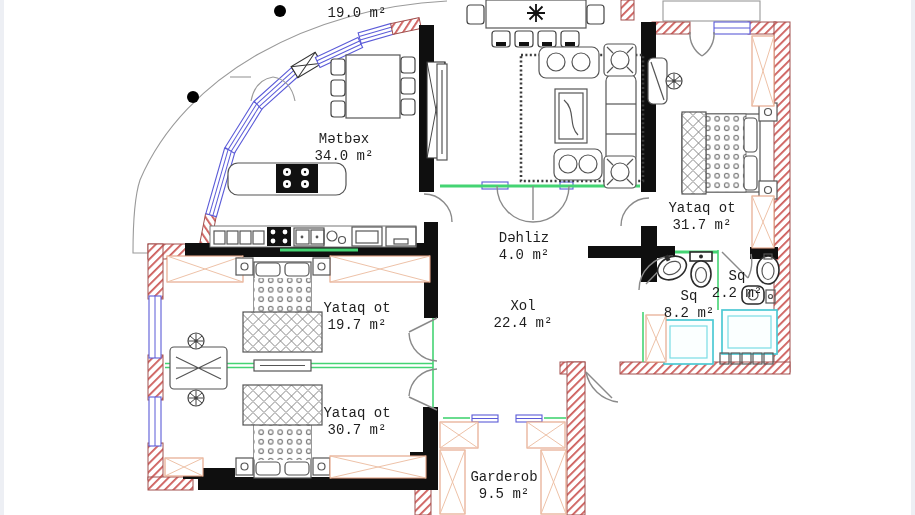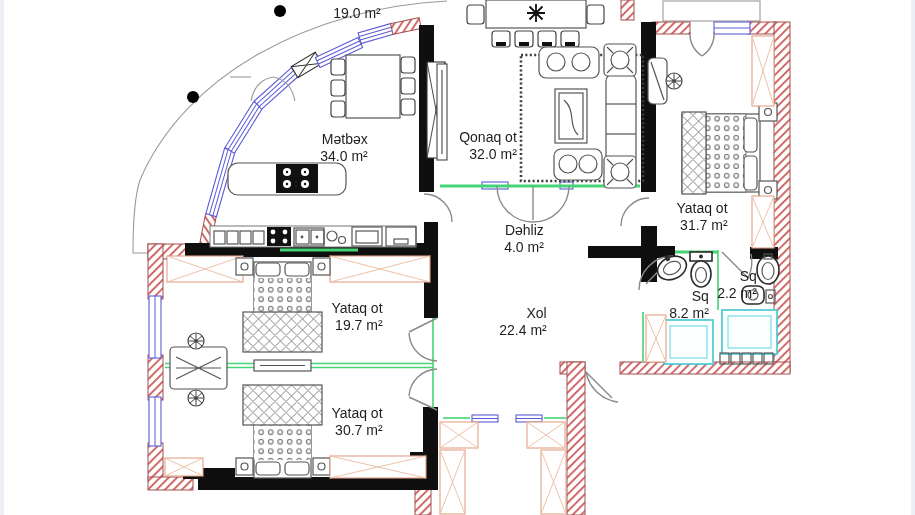--- a/index.html
+++ b/index.html
@@ -18,22 +18,22 @@
   .wn{fill:#fff;stroke:#5b5bd8;stroke-width:1.1}
   .wnl{stroke:#5b5bd8;stroke-width:1}
   .gl{stroke:#44d473;stroke-width:3;fill:none}
   .gl2{stroke:#44d473;stroke-width:1.6;fill:none}
   .da{fill:none;stroke:#8a8a8a;stroke-width:1.4}
   .tn{fill:none;stroke:#9a9a9a;stroke-width:1.1}
   .tb{fill:#fbffff;stroke:#4cc9d4;stroke-width:1.7}
   .tbi{fill:none;stroke:#7adde4;stroke-width:1.2}
   .bk{fill:#fff;stroke:#2b2b2b;stroke-width:1.6}
   .dot{fill:#000}
-  .room-label{position:absolute;transform:translate(-50%,-50%);text-align:right;
-    font-size:14px;line-height:17px;color:#1e1e1e;white-space:nowrap;}
+  .room-label{position:absolute;transform:translate(-50%,-50%);text-align:center;
+    font-size:14px;line-height:17px;color:#1e1e1e;white-space:nowrap;font-family:Liberation Mono, monospace;}
   .room-label span{display:block}
   .room-label span:empty{display:none}
 </style>
 </head>
 <body>
 
 <div class="stage">
   <div class="edge l"></div>
   <div class="edge r"></div>
 
@@ -504,45 +504,45 @@
   </svg>
 
   <div class="room-label" style="left:357px;top:13px">
 
     <span>19.0 m²</span>
   </div>
   <div class="room-label" style="left:344px;top:148px">
     <span>Mətbəx</span>
     <span>34.0 m²</span>
   </div>
-  <div class="room-label" style="left:488px;top:146px">
-    <span>Qonaq ot</span>
-    <span>32.0 m²</span>
-  </div>
   <div class="room-label" style="left:702px;top:217px">
     <span>Yataq ot</span>
     <span>31.7 m²</span>
   </div>
-  <div class="room-label" style="left:524px;top:239px">
+  <div class="room-label" style="left:524px;top:247px">
     <span>Dəhliz</span>
     <span>4.0 m²</span>
   </div>
   <div class="room-label" style="left:357px;top:317px">
     <span>Yataq ot</span>
     <span>19.7 m²</span>
   </div>
-  <div class="room-label" style="left:523px;top:322px">
+  <div class="room-label" style="left:523px;top:315px">
     <span>Xol</span>
     <span>22.4 m²</span>
   </div>
   <div class="room-label" style="left:689px;top:305px">
     <span>Sq</span>
     <span>8.2 m²</span>
   </div>
   <div class="room-label" style="left:737px;top:285px">
     <span>Sq</span>
     <span>2.2 m²</span>
   </div>
   <div class="room-label" style="left:357px;top:422px">
     <span>Yataq ot</span>
     <span>30.7 m²</span>
   </div>
+  <div class="room-label" style="left:504px;top:486px">
+    <span>Garderob</span>
+    <span>9.5 m²</span>
+  </div>
 </div>
 
 </body></html>

